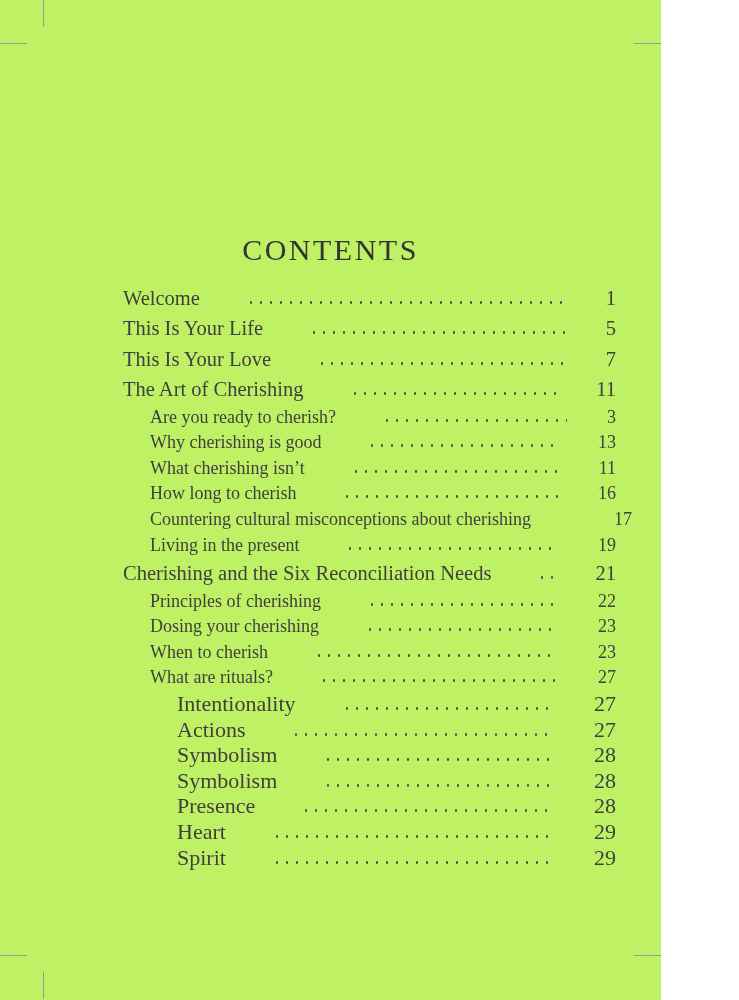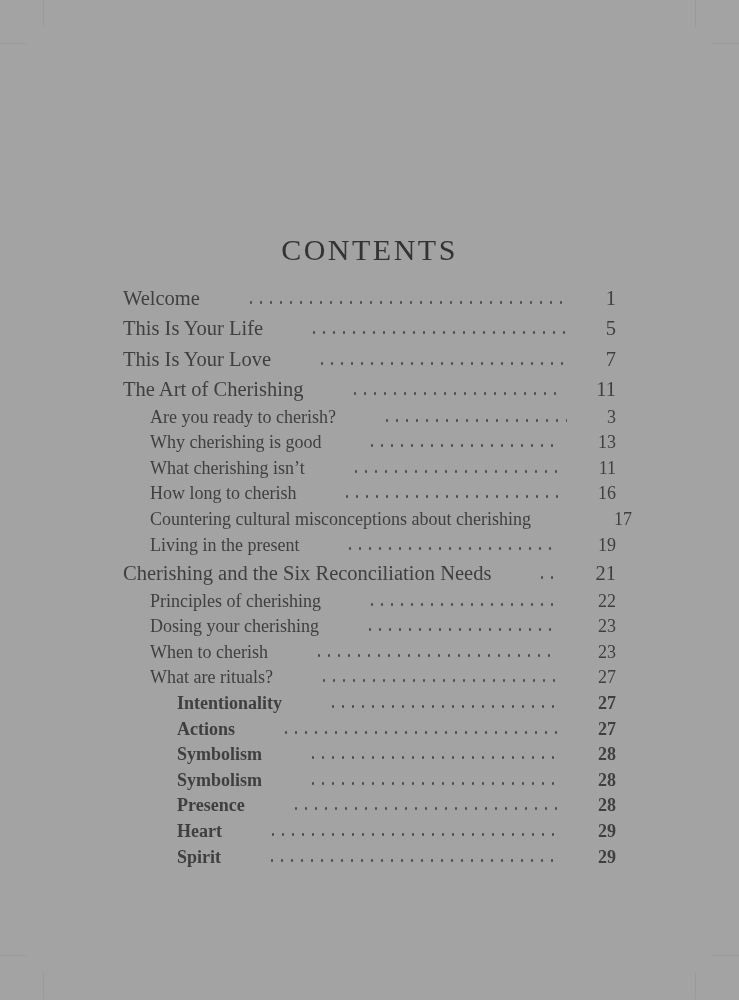--- a/index.html
+++ b/index.html
@@ -2,23 +2,23 @@
 <html><head>
 <meta charset="utf-8">
 <style>
   html, body {
     margin: 0;
     padding: 0;
     background: #ffffff;
   }
   .page {
     position: relative;
-    width: 739px;
+    width: 661px;
     height: 1000px;
-    background: #a3a3a3;
+    background: #bef264;
     overflow: hidden;
     font-family: "Liberation Serif", "DejaVu Serif", serif;
     color: #3f3f3f;
   }
   
   .crop {
     position: absolute;
     background: #9a9a9a;
   }
   .crop.v { width: 1px; height: 27px; }
@@ -62,24 +62,23 @@
     font-size: 20.5px;
     line-height: 30.4px;
     padding-left: 0;
   }
   .toc-row.lvl1 {
     font-size: 18px;
     line-height: 25.6px;
     padding-left: 27px;
   }
   .toc-row.lvl2 {
-    font-size: 18px;
+    font-size: 22px;
     line-height: 25.6px;
     padding-left: 54px;
-    font-weight: bold;
   }
   .toc-label {
     flex: 0 0 auto;
   }
   .leader {
     flex: 1 1 auto;
     height: 5px;
     margin: 0 2px 0 5px;
     background-image: radial-gradient(circle, #4d4d4d 1.05px, rgba(0,0,0,0) 1.35px);
     background-size: 10px 5px;

